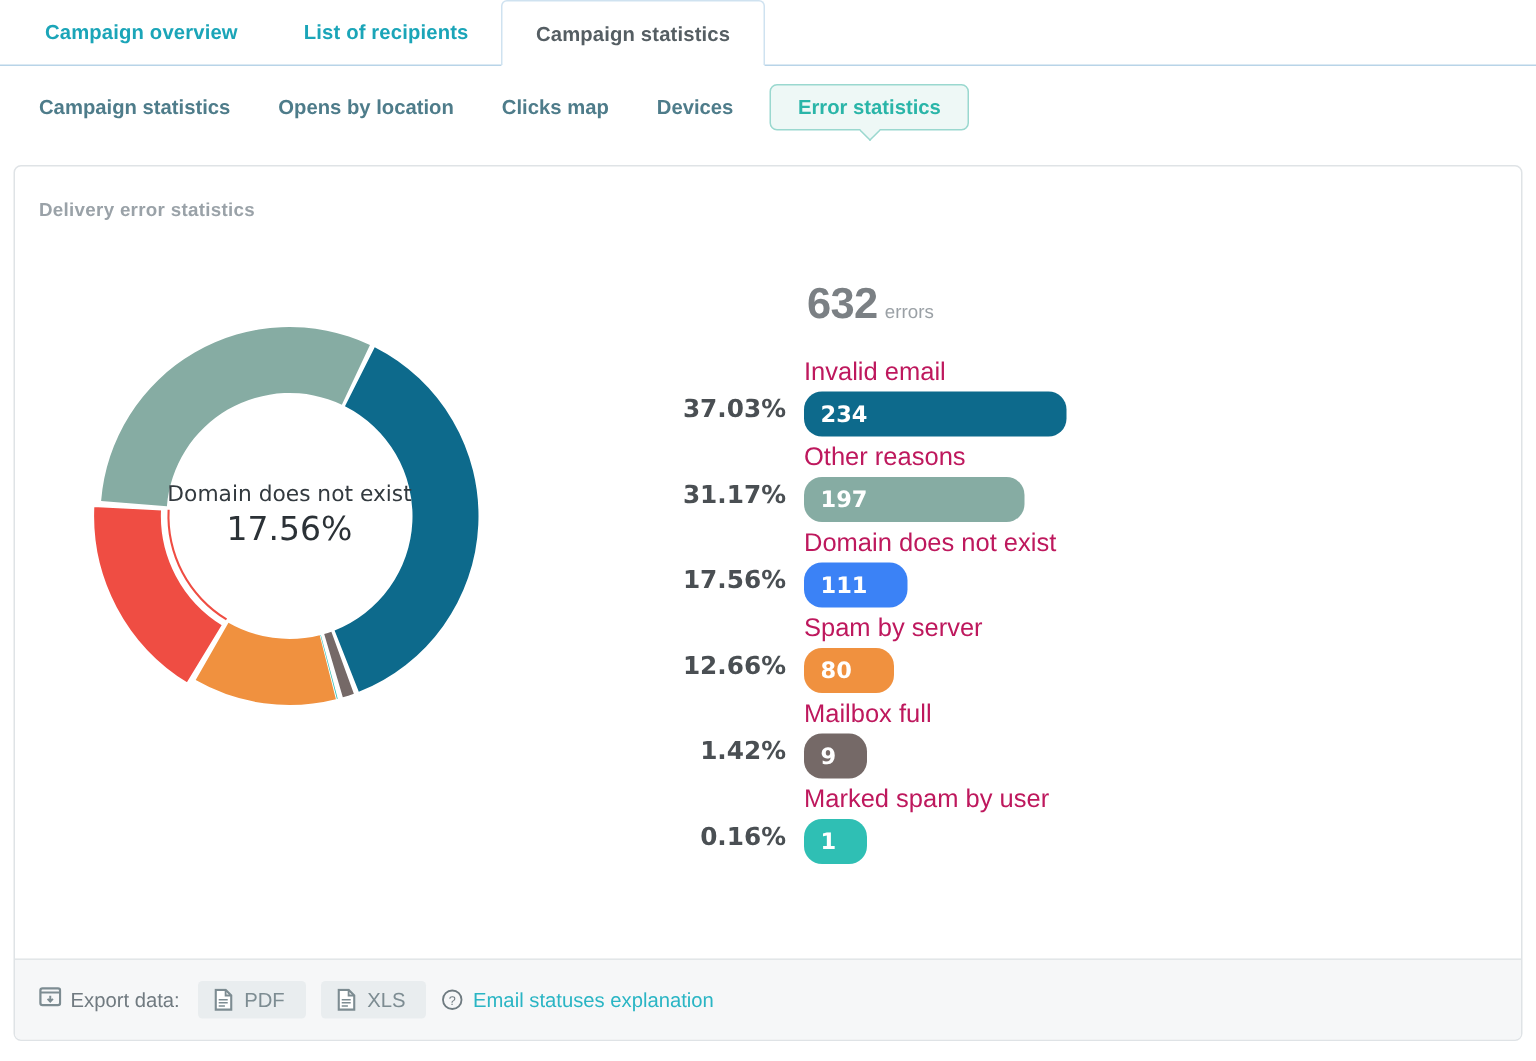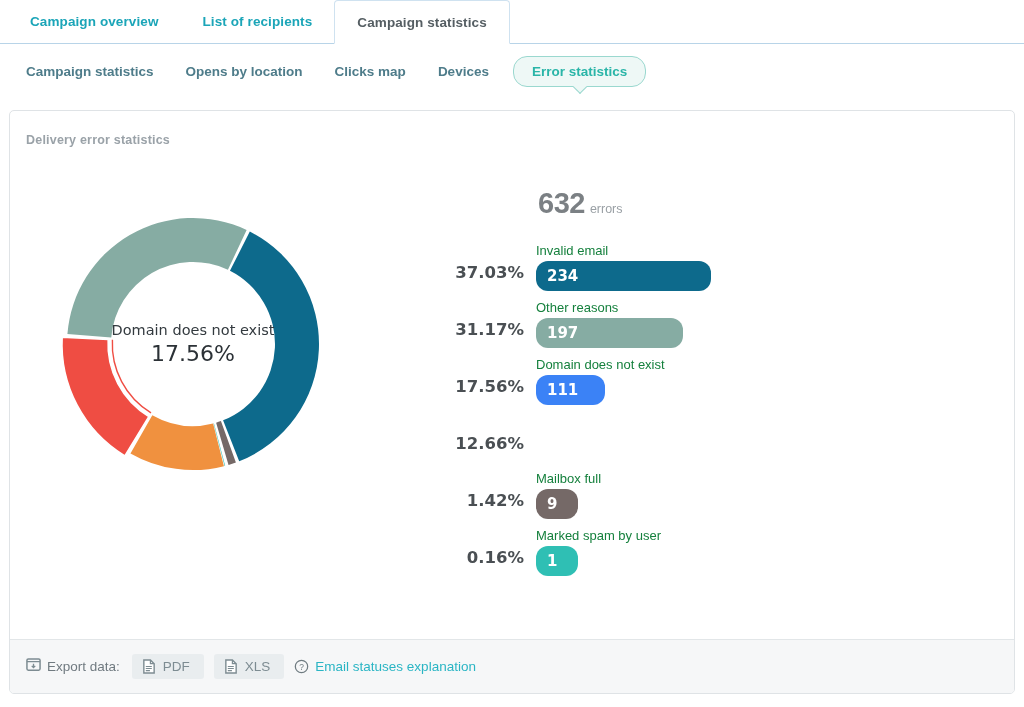--- a/index.html
+++ b/index.html
@@ -55,21 +55,21 @@
     color: #4e7c8a;
     padding: 0 16px;
     white-space: nowrap;
     cursor: pointer;
   }
   .subtab.active {
     position: relative;
     color: #2ab5a8;
     background: #eef8f6;
     border: 1px solid #9ad8cf;
-    border-radius: 14px;
+    border-radius: 5px;
     padding: 7px 18px;
     margin-left: 8px;
   }
   .subtab.active .caret {
     position: absolute;
     left: 50%;
     transform: translateX(-50%) rotate(45deg);
     bottom: -6px;
     width: 10px; height: 10px;
     background: #eef8f6;
@@ -157,22 +157,22 @@
     text-align: right;
     padding-right: 12px;
     font-size: 16.5px;
     font-weight: bold;
     color: #4a4f53;
     padding-bottom: 9px;
     font-family: "DejaVu Sans", sans-serif;
   }
   .bar-col { flex: 1; }
   .bar-label {
-    font-size: 13px;
-    color: #15803d;
+    font-size: 17px;
+    color: #be185d;
     margin-bottom: 3px;
     cursor: pointer;
   }
   .bar {
     height: 30px;
     border-radius: 12px;
     color: #ffffff;
     font-size: 15px;
     font-weight: bold;
     display: flex;
@@ -287,20 +287,24 @@
           </div>
           <div class="bar-row">
             <div class="bar-pct">17.56%</div>
             <div class="bar-col">
               <div class="bar-label">Domain does not exist</div>
               <div class="bar" style="background: #3b82f6; width: 69px;">111</div>
             </div>
           </div>
           <div class="bar-row">
             <div class="bar-pct">12.66%</div>
+            <div class="bar-col">
+              <div class="bar-label">Spam by server</div>
+              <div class="bar" style="background: rgb(240, 145, 63); width: 59.8291px;">80</div>
+            </div>
           </div>
           <div class="bar-row">
             <div class="bar-pct">1.42%</div>
             <div class="bar-col">
               <div class="bar-label">Mailbox full</div>
               <div class="bar" style="background: rgb(117, 105, 103); width: 42px;">9</div>
             </div>
           </div>
           <div class="bar-row">
             <div class="bar-pct">0.16%</div>

